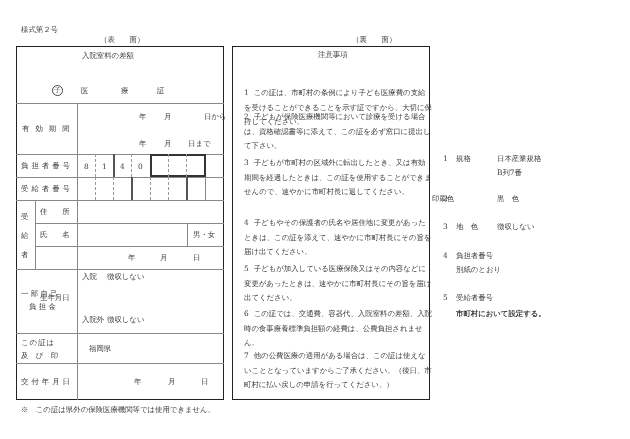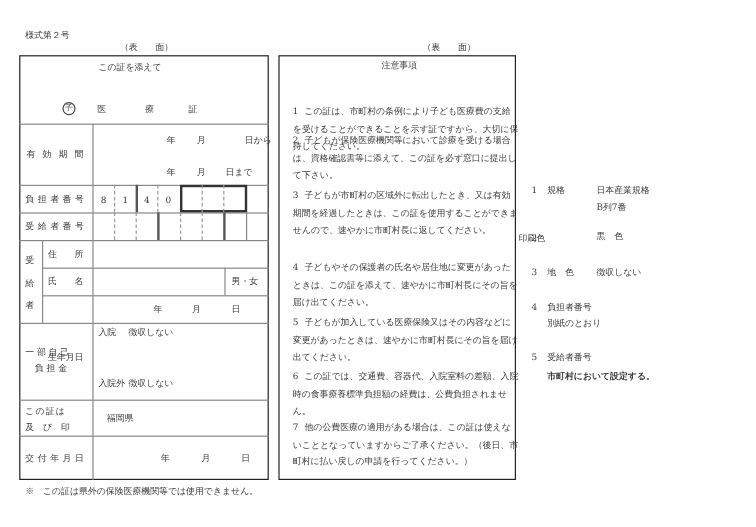--- a/index.html
+++ b/index.html
@@ -21,21 +21,21 @@
 </head>
 <body>
 
 <div class="t" style="left:21px;top:25px;">様式第２号</div>
 
 <div class="t" style="left:100px;top:35px;">（表　　面）</div>
 
 <div>
   <div class="box" style="left:16px;top:46px;width:208px;height:354px;border-width:1.5px;"></div>
 
-  <div class="t" style="left:82px;top:51px;">この証を添えて</div>
+  <div class="t" style="left:82px;top:51px;">入院室料の差額</div>
   <div class="t" style="left:52px;top:85px;"><span class="circ">子</span></div>
   <div class="t" style="left:81px;top:86px;">医</div>
   <div class="t" style="left:121px;top:86px;">療</div>
   <div class="t" style="left:157px;top:86px;">証</div>
 
   <div class="hl" style="left:16px;top:103px;width:208px;"></div>
   <div class="hl" style="left:16px;top:154px;width:208px;"></div>
   <div class="hl" style="left:16px;top:177px;width:208px;"></div>
   <div class="hl" style="left:16px;top:200px;width:208px;"></div>
   <div class="hl" style="left:35px;top:223px;width:189px;"></div>
@@ -132,21 +132,21 @@
 </div>
 
 <div>
   <div class="side" style="left:443px;top:154px;">1</div>
   <div class="side" style="left:456px;top:154px;">規格</div>
   <div class="side" style="left:497px;top:154px;">日本産業規格</div>
   <div class="side" style="left:497px;top:168px;">B列7番</div>
 
   <div class="side" style="left:443px;top:194px;">2</div>
   <div class="side" style="left:432px;top:194px;text-align:center;">印刷色</div>
-  <div class="side" style="left:497px;top:194px;font-family:Liberation Mono, monospace;">黒　色</div>
+  <div class="side" style="left:497px;top:194px;">黒　色</div>
 
   <div class="side" style="left:443px;top:222px;">3</div>
   <div class="side" style="left:456px;top:222px;">地　色</div>
   <div class="side" style="left:497px;top:222px;">徴収しない</div>
 
   <div class="side" style="left:443px;top:251px;">4</div>
   <div class="side" style="left:456px;top:251px;">負担者番号</div>
   <div class="side" style="left:456px;top:265px;">別紙のとおり</div>
 
   <div class="side" style="left:443px;top:293px;">5</div>

